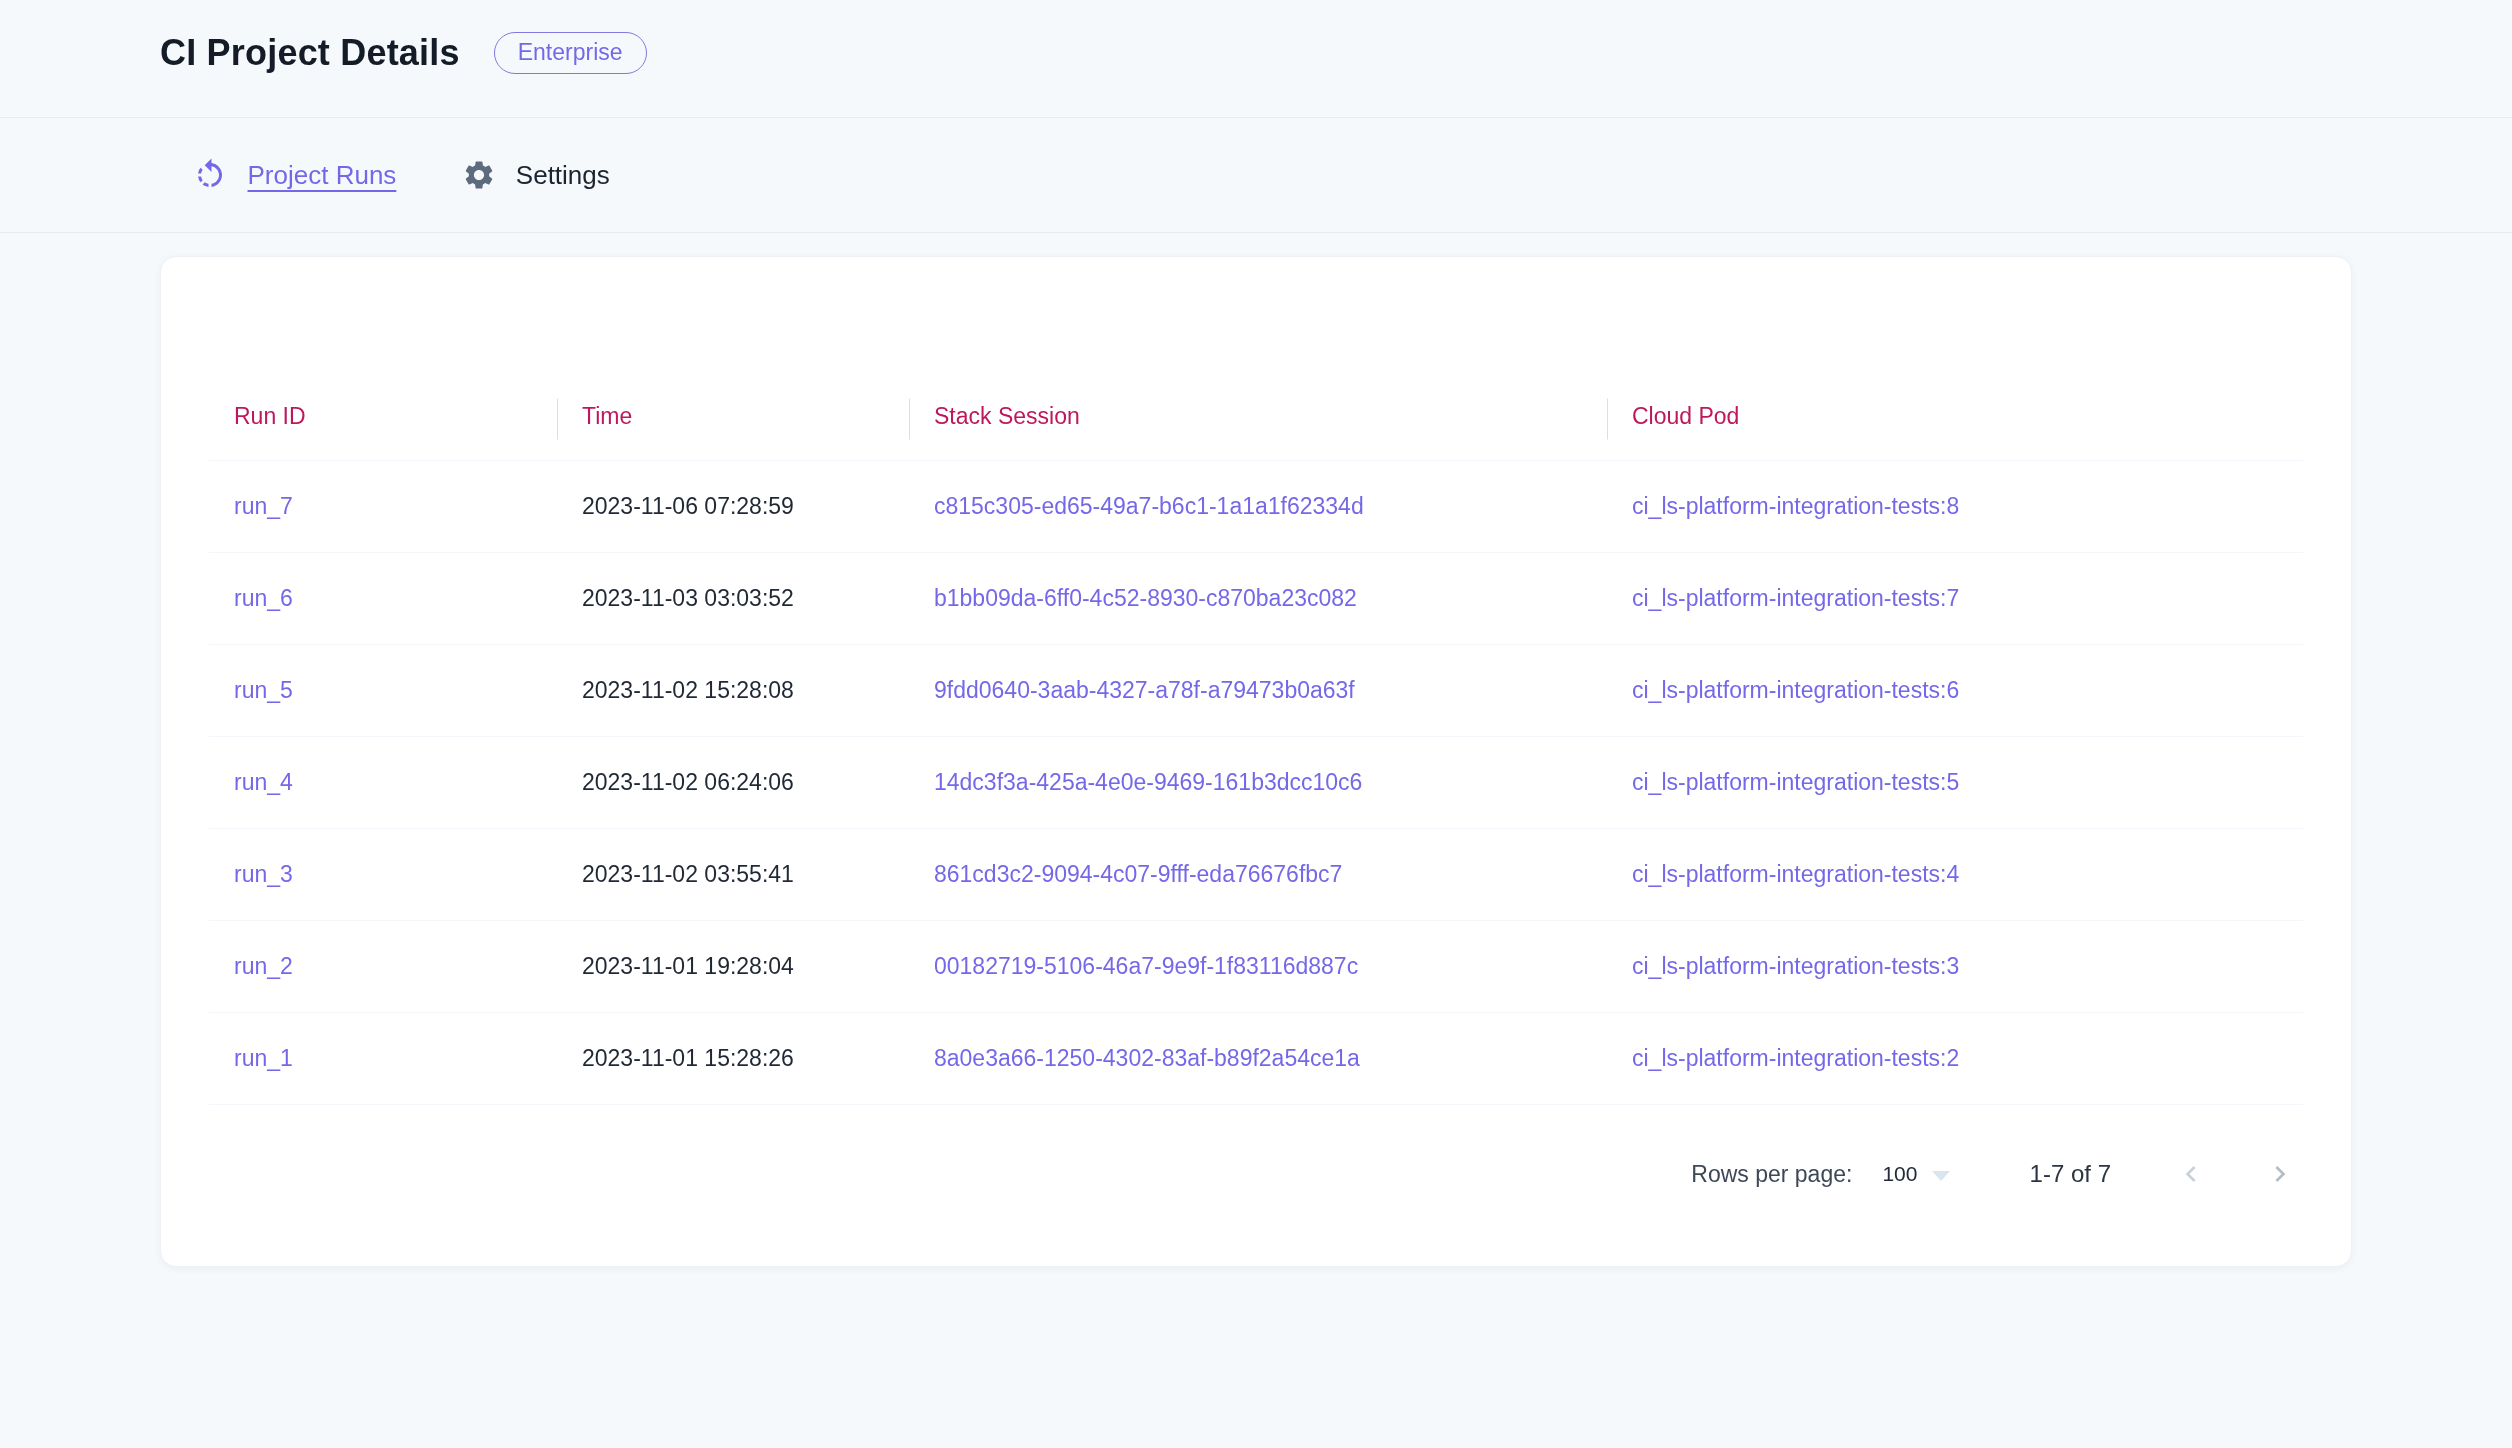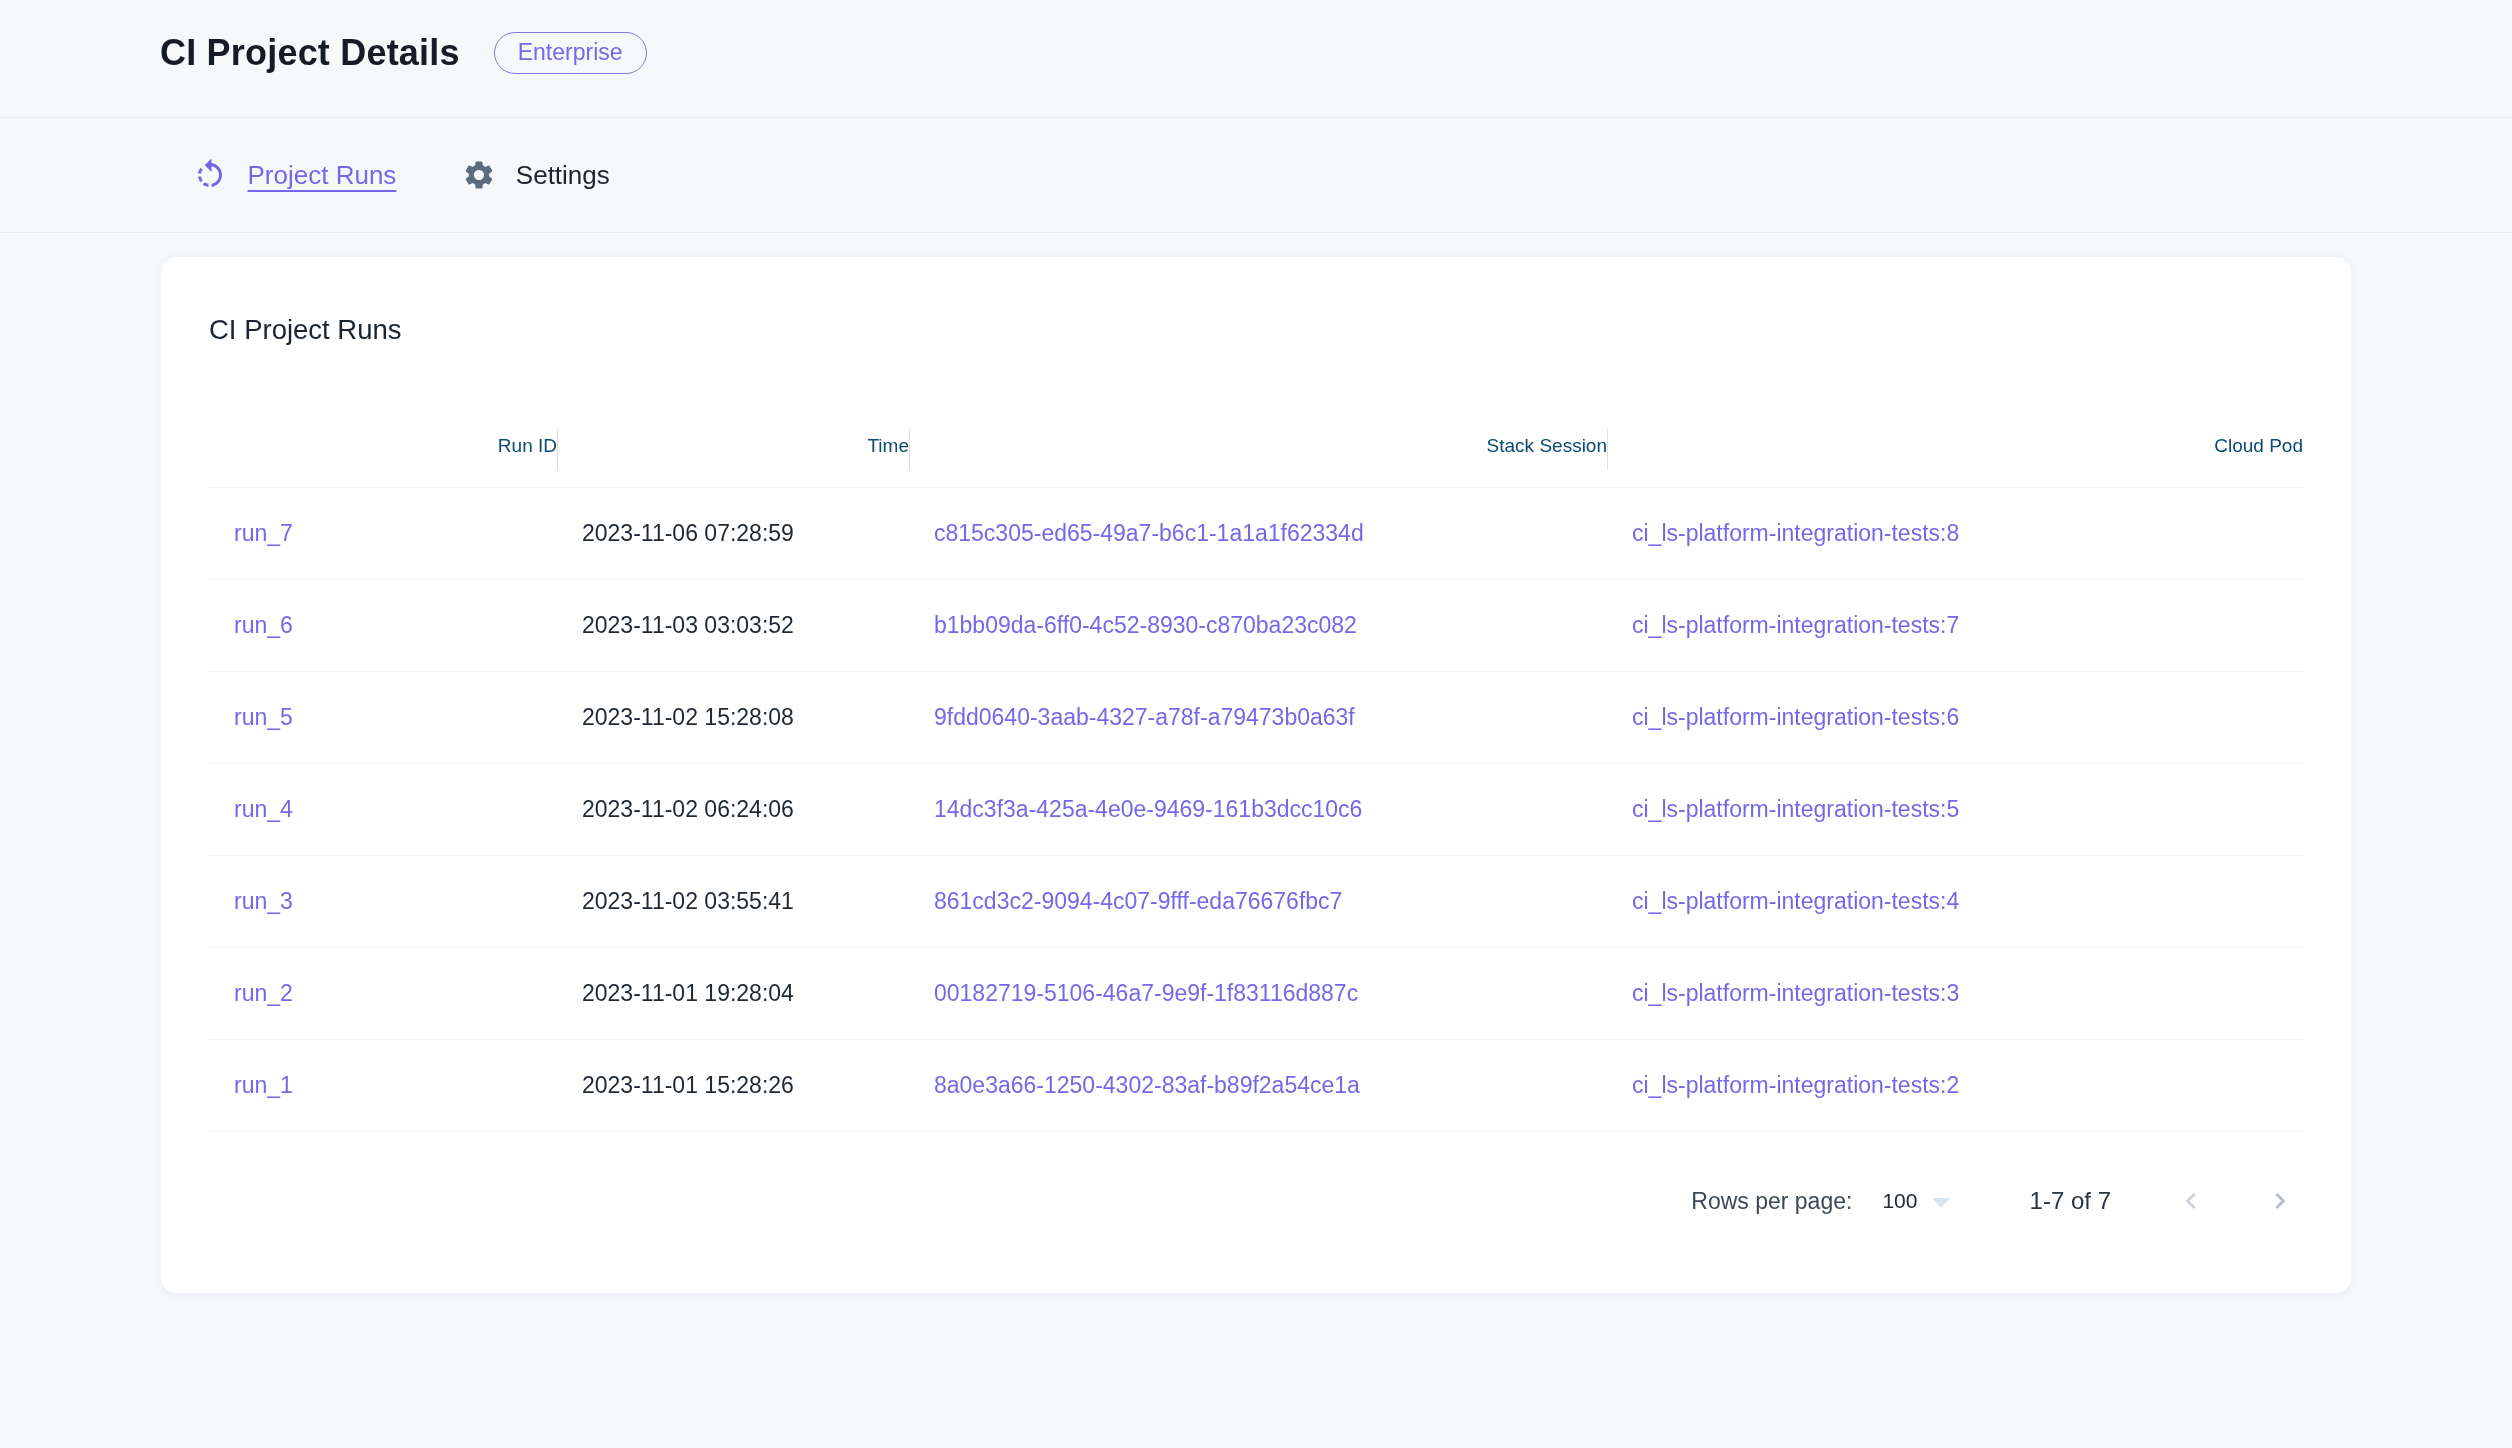--- a/index.html
+++ b/index.html
@@ -62,21 +62,21 @@
     border:0.9px solid #eef1f5;
     border-radius:16px;
     box-shadow:0 1.8px 7.1px rgba(25,45,80,.05);
     padding:57px 48px 69px 48px;
   }
   .card-title{margin:0;font-size:27.5px;font-weight:500;color:#1b2430;}
 
   table{width:100%;border-collapse:collapse;margin-top:64px;}
   col.c1{width:348px;} col.c2{width:352px;} col.c3{width:698px;}
   th{
-    text-align:right;font-weight:400;font-size:19px;color:#0c4a6e;
+    text-align:left;font-weight:400;font-size:23px;color:#be185d;
     padding:25px 0 30px 25px;position:relative;
   }
   th:not(:first-child)::before{
     content:"";position:absolute;left:0;top:50%;transform:translateY(-50%);
     width:0.9px;height:41px;background:#d9dfe7;
   }
   thead tr{border-bottom:0.9px solid var(--row-line);}
   td{
     font-size:23px;height:92px;padding:0 0 0 25px;
     border-bottom:0.9px solid var(--row-line);color:#1f2834;
@@ -122,21 +122,20 @@
   <div class="tab">
     <svg width="34" height="34" viewBox="0 0 24 24" fill="#5c6b7d" aria-hidden="true">
       <path d="M19.14 12.94c.04-.3.06-.61.06-.94 0-.32-.02-.64-.07-.94l2.03-1.58c.18-.14.23-.41.12-.61l-1.92-3.32c-.12-.22-.37-.29-.59-.22l-2.39.96c-.5-.38-1.03-.7-1.62-.94l-.36-2.54c-.04-.24-.24-.41-.48-.41h-3.84c-.24 0-.43.17-.47.41l-.36 2.54c-.59.24-1.13.57-1.62.94l-2.39-.96c-.22-.08-.47 0-.59.22L2.74 8.87c-.12.21-.08.47.12.61l2.03 1.58c-.05.3-.09.63-.09.94s.02.64.07.94l-2.03 1.58c-.18.14-.23.41-.12.61l1.92 3.32c.12.22.37.29.59.22l2.39-.96c.5.38 1.03.7 1.62.94l.36 2.54c.05.24.24.41.48.41h3.84c.24 0 .44-.17.47-.41l.36-2.54c.59-.24 1.13-.56 1.62-.94l2.39.96c.22.08.47 0 .59-.22l1.92-3.32c.12-.22.07-.47-.12-.61l-2.01-1.58zM12 15.6c-1.98 0-3.6-1.62-3.6-3.6s1.62-3.6 3.6-3.6 3.6 1.62 3.6 3.6-1.62 3.6-3.6 3.6z"></path>
     </svg>
     <span class="tab-label">Settings</span>
   </div>
 </div>
 
 <main class="content">
   <section class="card">
-    <h2 class="card-title">CI Project Runs</h2>
 
     <table>
       <colgroup>
           <col class="c1">
           <col class="c2">
           <col class="c3">
           <col>
         </colgroup>
       <thead>
           <tr id="table-head-row">

